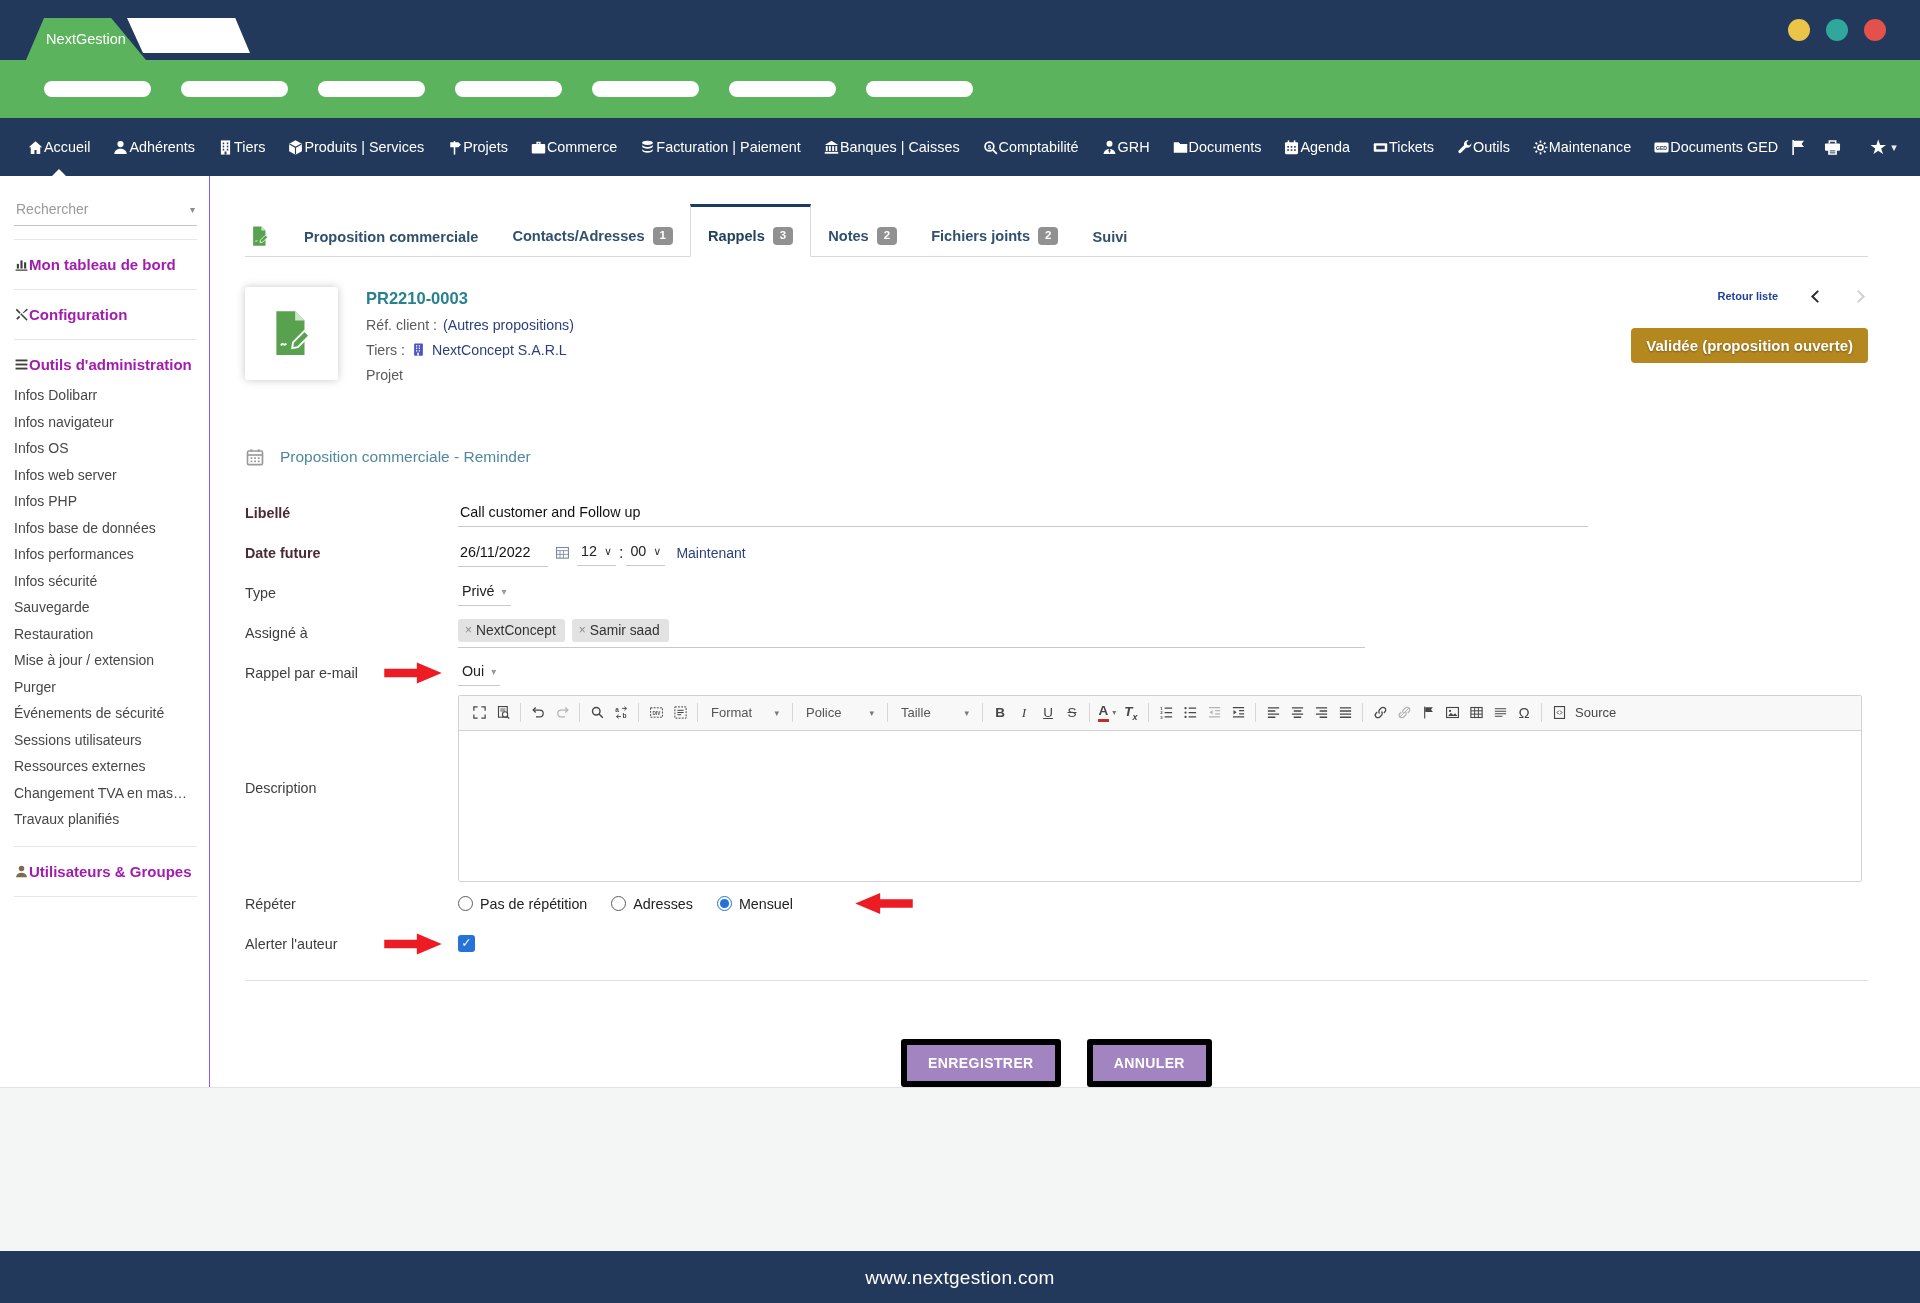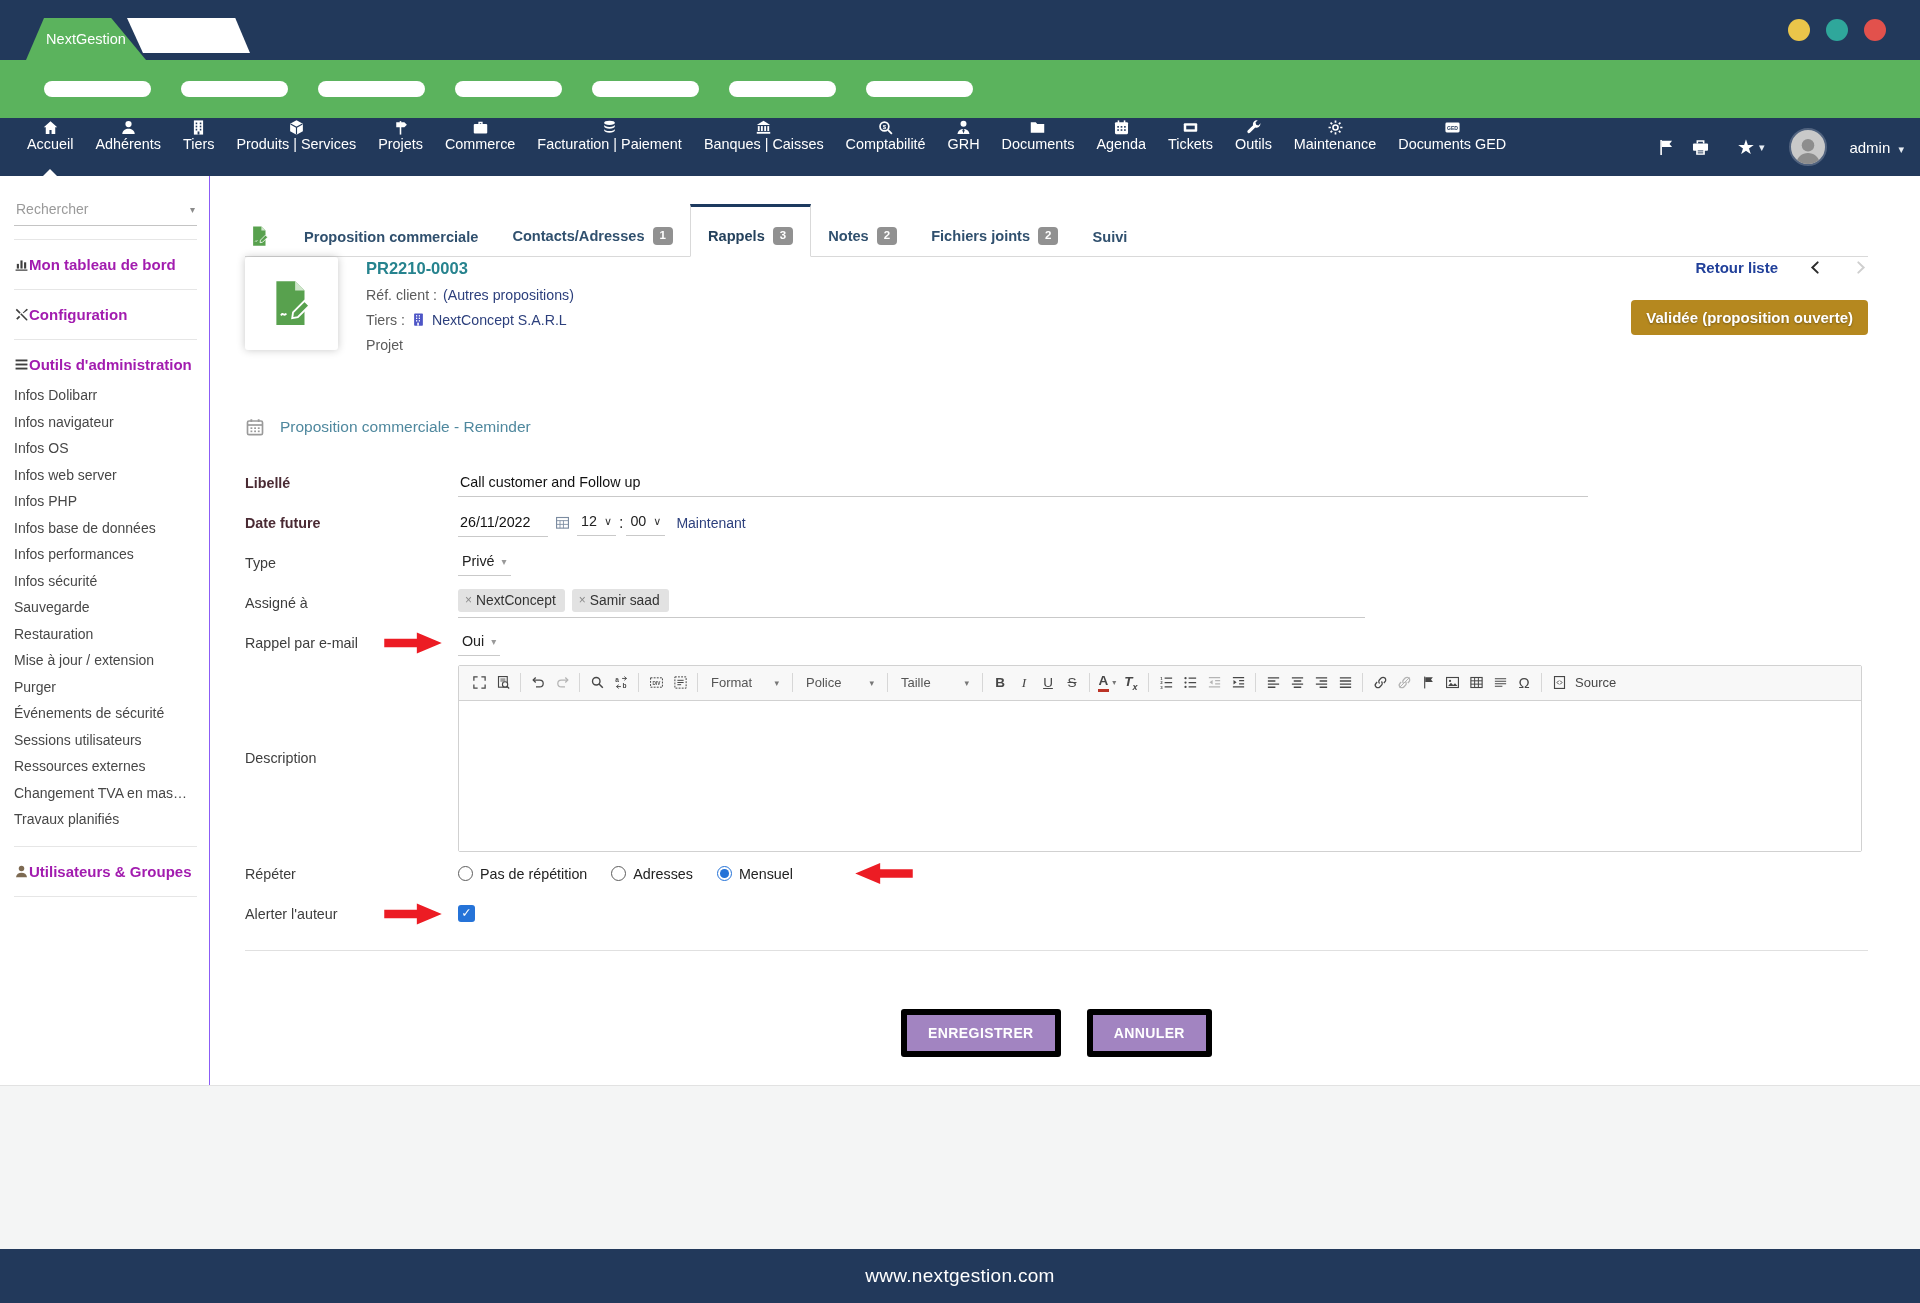--- a/index.html
+++ b/index.html
@@ -16,21 +16,21 @@
     clip-path:polygon(0 0,88% 0,100% 100%,13% 100%); }
   .win-dots { position:absolute; right:34px; top:19px; display:flex; gap:16px; }
   .dot { width:22px; height:22px; border-radius:50%; cursor:pointer; }
 
   
   .greenbar { height:58px; background:#5bb35d; display:flex; gap:30px; padding:21px 0 0 44px; }
   .pill { width:107px; height:16px; background:#fff; border-radius:8px; }
 
   
   .mainnav { height:58px; background:#22395b; display:flex; align-items:stretch; padding:0 16px; color:#fff; }
-  .nav-item { display:flex; flex-direction:column; align-items:center; justify-content:flex-start; gap:0;
+  .nav-item { display:flex; flex-direction:row; align-items:center; justify-content:center; gap:0;
     padding:0 11px; font-size:14.4px; position:relative; cursor:pointer; white-space:nowrap; }
   .nav-item .nico { height:18px; display:flex; align-items:flex-end; font-size:17px; }
   .nav-item .nico svg { width:17px; height:17px; }
   .nav-item.active::after { content:""; position:absolute; bottom:0; left:50%; transform:translateX(-50%);
     border:7px solid transparent; border-bottom:7px solid #fff; border-top:none; }
   .nav-right { margin-left:auto; display:flex; align-items:center; gap:15px; }
   .nav-right .nri { cursor:pointer; display:flex; align-items:center; }
   .nav-right .nri svg { width:19px; height:19px; }
   .star-glyph { font-size:20px; line-height:1; }
   .mini-caret { font-size:11px; color:#e8edf4; margin-left:4px; }
@@ -64,33 +64,33 @@
   .tab-note { margin:0 16px 9px 2px; display:flex; }
   .tab-note svg { width:22px; height:22px; }
   .tab { display:flex; align-items:center; gap:8px; padding:10px 17px 11px; font-size:14.6px; font-weight:600;
     color:#30506e; cursor:pointer; white-space:nowrap; }
   .tab.active { border:1px solid #d9d9d9; border-top:3px solid #1d3a5f; border-bottom:1px solid #fff;
     margin-bottom:-1px; background:#fff; padding-top:20px; color:#24415c; }
   .badge { background:#919191; color:#fff; font-size:11.5px; font-weight:bold; border-radius:4px;
     padding:3px 7px; line-height:1; }
 
   
-  .head-card { display:flex; }
+  .head-card { display:flex; margin-top:30px; }
   .thumb { width:93px; height:93px; border-radius:3px; box-shadow:0 0 8px rgba(0,0,0,.22);
     display:grid; place-items:center; background:#fff; cursor:pointer; }
   .thumb svg { width:50px; height:50px; }
   .doc-info { margin-left:28px; padding-top:2px; }
   .doc-ref { color:#26838e; font-weight:bold; font-size:16.5px; cursor:pointer; }
   .doc-line { margin-top:9px; font-size:14.2px; color:#5b5b5b; display:flex; align-items:center; gap:6px; }
   .doc-link { color:#2c3f7c; cursor:pointer; }
   .bchip { display:flex; }
   .bchip svg { width:15px; height:15px; }
   .head-right { margin-left:auto; display:flex; flex-direction:column; align-items:flex-end; }
   .backline { display:flex; align-items:center; margin-top:2px; }
-  .back-link { color:#21409a; font-weight:bold; font-size:15px; cursor:pointer; }
+  .back-link { color:#21409a; font-weight:bold; font-size:11px; cursor:pointer; }
   .chev { margin-left:30px; cursor:pointer; color:#2b2b2b; display:flex; }
   .chev svg { width:15px; height:15px; }
   .chev.disabled { color:#cfcfcf; cursor:default; }
   .status-badge { margin-top:24px; background:#b5881f; color:#fff; font-weight:bold; font-size:15px;
     padding:9px 15px; border-radius:4px; text-shadow:0 1px 2px rgba(0,0,0,.35); }
 
   
   .reminder-head { margin-top:64px; display:flex; align-items:center; gap:15px; color:#4f889e; font-size:15.5px; }
   .reminder-head .cico { color:#9a9a9a; display:flex; }
   .reminder-head .cico svg { width:20px; height:20px; }

